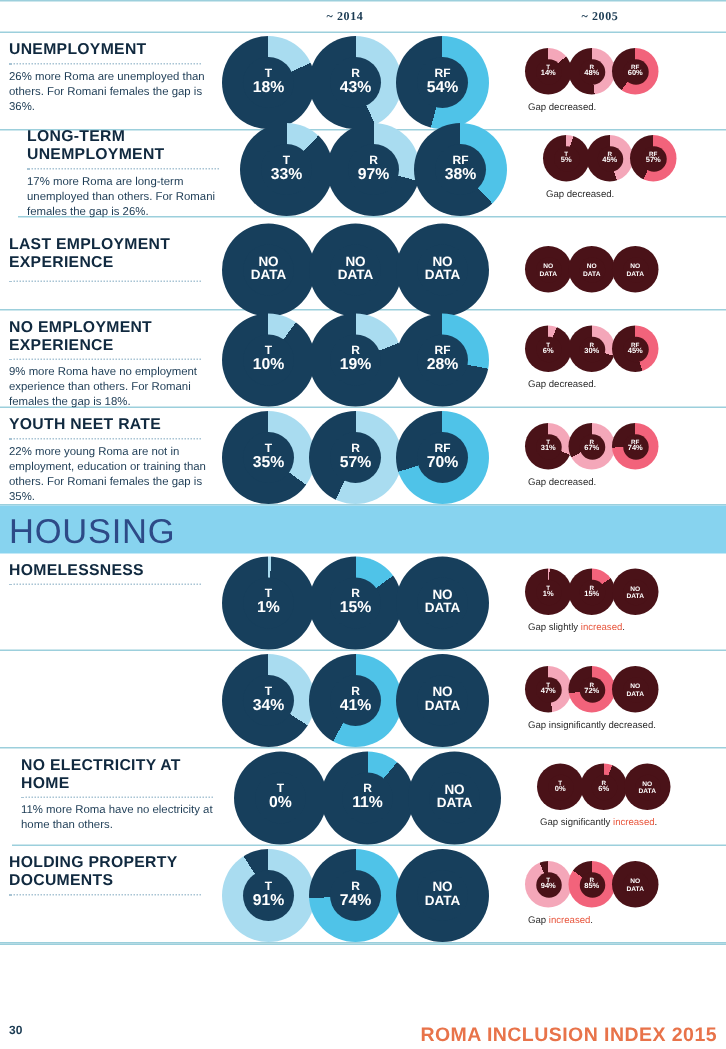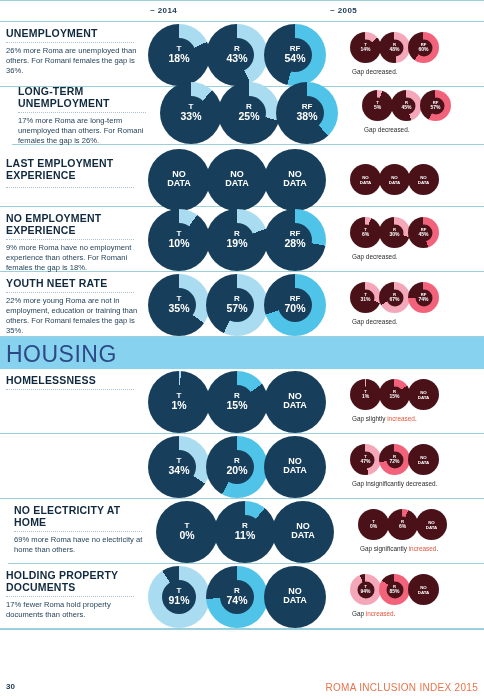--- a/index.html
+++ b/index.html
@@ -15,21 +15,21 @@
 
   
   .col-header {
     position: absolute; left: 0; top: 0; width: 484px; height: 22px;
     border-top: 1px solid #9ccfdc;
     border-bottom: 1px solid #9ccfdc;
   }
   .col-header .hdr-label {
     position: absolute; top: 5px;
     font-size: 8px; font-weight: bold; letter-spacing: .4px;
-    color: #1a3a52; 
+    color: #1a3a52; text-align: center; font-family: Liberation Serif, serif;
   }
   .hdr-2014 { left: 150px; width: 160px; }
   .hdr-2005 { left: 330px; width: 140px; }
 
   
   .banner {
     position: absolute; left: 0; width: 484px; height: 32px;
     background: #87d3ef;
   }
   .banner .banner-title {
@@ -105,21 +105,21 @@
   .footer-rule {
     position: absolute; left: 0; width: 484px; height: 0;
     border-top: 1px solid #9ccfdc;
   }
   .pagenum {
     position: absolute; left: 6px; top: 682px;
     font-size: 8px; font-weight: bold; color: #1a3a52;
   }
   .footer-brand {
     position: absolute; right: 6px; top: 682px;
-    font-size: 10px; font-weight: normal; letter-spacing: .3px;
+    font-size: 13px; font-weight: bold; letter-spacing: .3px;
     color: #e8734a;
     text-align: center;
   }
 </style>
 </head>
 <body>
 
 <div class="page">
 
   <div class="col-header">
@@ -193,21 +193,21 @@
             <div class="hole" style="background: rgb(23, 63, 92);"></div>
             <div class="lbl">
               <span class="k">T</span>
               <span class="v">33%</span>
             </div>
           </div>
           <div class="donut" style="background: conic-gradient(rgb(169, 220, 240) 0deg, rgb(169, 220, 240) 104.4deg, rgb(23, 63, 92) 104.4deg, rgb(23, 63, 92) 360deg);">
             <div class="hole" style="background: rgb(23, 63, 92);"></div>
             <div class="lbl">
               <span class="k">R</span>
-              <span class="v">25%</span>
+              <span class="v">97%</span>
             </div>
           </div>
           <div class="donut" style="background: conic-gradient(rgb(79, 195, 232) 0deg, rgb(79, 195, 232) 136.8deg, rgb(23, 63, 92) 136.8deg, rgb(23, 63, 92) 360deg);">
             <div class="hole" style="background: rgb(23, 63, 92);"></div>
             <div class="lbl">
               <span class="k">RF</span>
               <span class="v">38%</span>
             </div>
           </div>
         </div>
@@ -458,21 +458,21 @@
             <div class="hole" style="background: rgb(23, 63, 92);"></div>
             <div class="lbl">
               <span class="k">T</span>
               <span class="v">34%</span>
             </div>
           </div>
           <div class="donut" style="background: conic-gradient(rgb(79, 195, 232) 0deg, rgb(79, 195, 232) 208.8deg, rgb(23, 63, 92) 208.8deg, rgb(23, 63, 92) 360deg);">
             <div class="hole" style="background: rgb(23, 63, 92);"></div>
             <div class="lbl">
               <span class="k">R</span>
-              <span class="v">20%</span>
+              <span class="v">41%</span>
             </div>
           </div>
           <div class="donut" style="background: rgb(23, 63, 92);">
             <div class="hole" style="background: rgb(23, 63, 92);"></div>
             <div class="lbl nodata">
               <span class="k">NO</span>
               <span class="k">DATA</span>
             </div>
           </div>
         </div>
@@ -498,21 +498,21 @@
               <span class="k">DATA</span>
             </div>
           </div>
         </div>
         <div class="gapnote" style="top: 46px;"><span>Gap insignificantly </span><span class="em-dec">decreased</span><span>.</span></div>
       </div>
       <div class="row" style="top: 499px; height: 65px; border-bottom-color: rgb(156, 207, 220); margin-left: 8px;">
         <div class="row-text">
           <div class="row-title">NO ELECTRICITY AT HOME</div>
           <div class="dotted"></div>
-          <div class="row-desc">69% more Roma have no electricity at home than others.</div>
+          <div class="row-desc">11% more Roma have no electricity at home than others.</div>
         </div>
         <div class="donut-group g2014" style="top: 1.5px;">
           <div class="donut" style="background: conic-gradient(rgb(169, 220, 240) 0deg, rgb(169, 220, 240) 0deg, rgb(23, 63, 92) 0deg, rgb(23, 63, 92) 360deg);">
             <div class="hole" style="background: rgb(23, 63, 92);"></div>
             <div class="lbl">
               <span class="k">T</span>
               <span class="v">0%</span>
             </div>
           </div>
           <div class="donut" style="background: conic-gradient(rgb(79, 195, 232) 0deg, rgb(79, 195, 232) 39.6deg, rgb(23, 63, 92) 39.6deg, rgb(23, 63, 92) 360deg);">
@@ -552,21 +552,20 @@
               <span class="k">DATA</span>
             </div>
           </div>
         </div>
         <div class="gapnote" style="top: 46px;"><span>Gap significantly </span><span class="em-inc" style="color: rgb(232, 85, 60);">increased</span><span>.</span></div>
       </div>
       <div class="row" style="top: 564px; height: 65px; border-bottom-color: rgb(156, 207, 220);">
         <div class="row-text">
           <div class="row-title">HOLDING PROPERTY DOCUMENTS</div>
           <div class="dotted"></div>
-          <div class="row-desc">17% fewer Roma hold property documents than others.</div>
         </div>
         <div class="donut-group g2014" style="top: 1.5px;">
           <div class="donut" style="background: conic-gradient(rgb(169, 220, 240) 0deg, rgb(169, 220, 240) 327.6deg, rgb(23, 63, 92) 327.6deg, rgb(23, 63, 92) 360deg);">
             <div class="hole" style="background: rgb(23, 63, 92);"></div>
             <div class="lbl">
               <span class="k">T</span>
               <span class="v">91%</span>
             </div>
           </div>
           <div class="donut" style="background: conic-gradient(rgb(79, 195, 232) 0deg, rgb(79, 195, 232) 266.4deg, rgb(23, 63, 92) 266.4deg, rgb(23, 63, 92) 360deg);">

